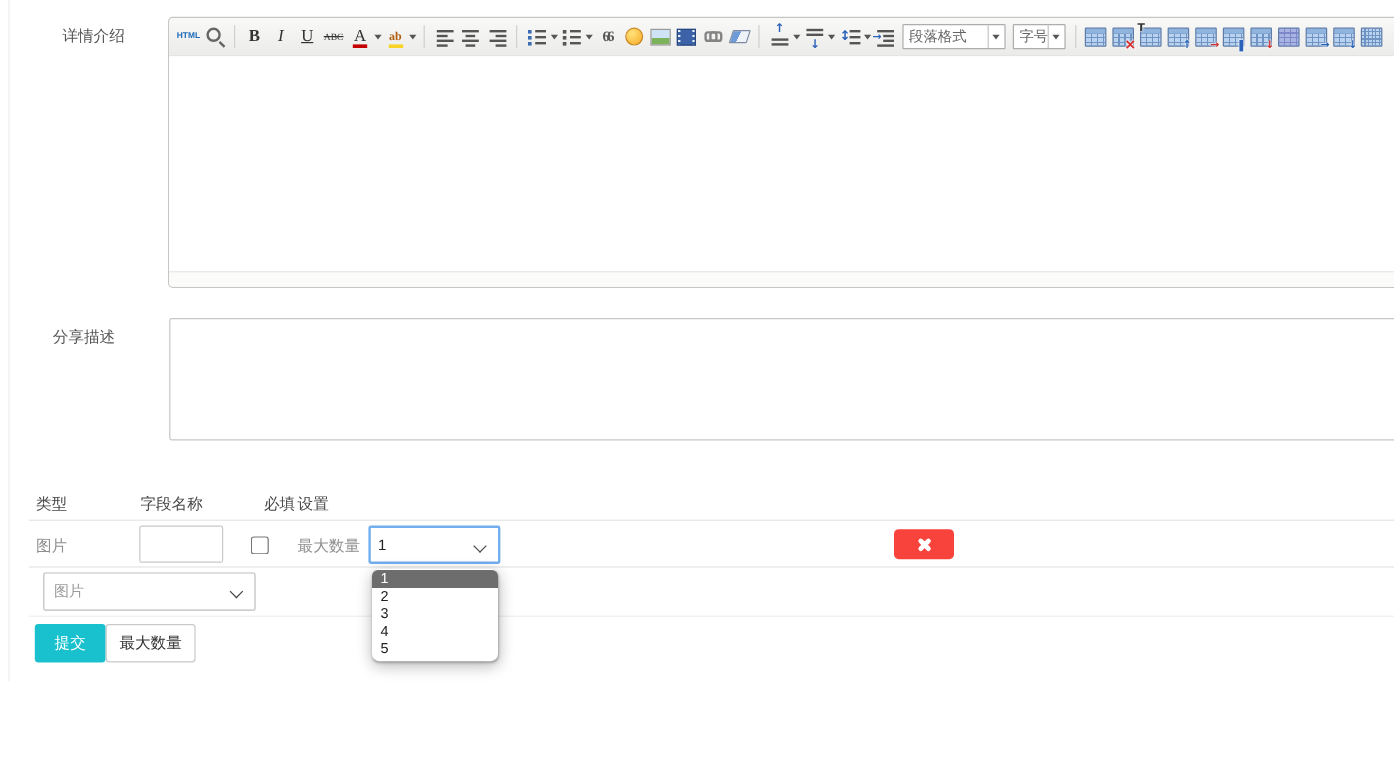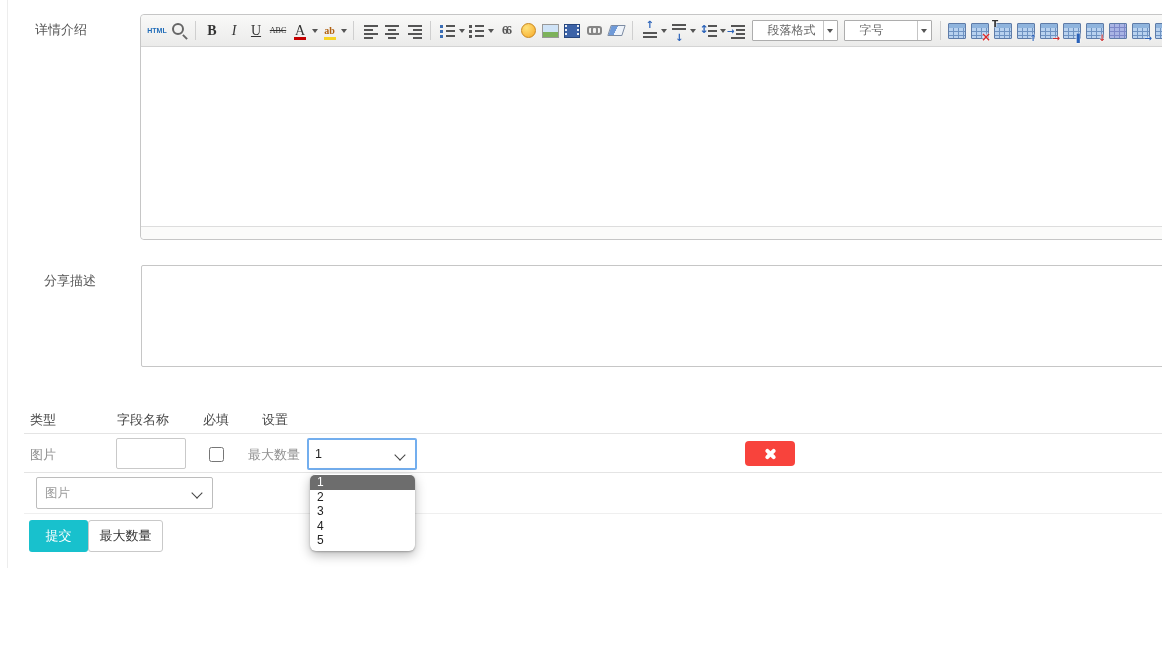--- a/index.html
+++ b/index.html
@@ -1,21 +1,21 @@
 <!DOCTYPE html>
 <html><head>
 <meta charset="utf-8">
 <style>
   html,body{margin:0;padding:0;background:#fff;font-family:"Liberation Sans","DejaVu Sans",sans-serif;}
   .root{position:relative;width:1162px;height:648px;background:#fff;overflow:hidden;}
 
   .vrule{position:absolute;left:7px;top:0;width:1px;height:568px;background:#ededed;}
 
   .lbl{position:absolute;font-size:13px;color:#565656;}
-  .lbl-detail{left:35px;top:21px;font-family:Liberation Serif, serif;}
+  .lbl-detail{left:52px;top:21px;font-family:Liberation Serif, serif;}
   .lbl-share{left:44px;top:272px;}
 
   
   .editor{position:absolute;left:140px;top:14px;width:1040px;height:226px;border:1px solid #c6c6c6;border-radius:4px;background:#fff;box-sizing:border-box;display:flex;flex-direction:column;}
   .tb{height:31px;min-height:31px;background:linear-gradient(#f9f9f8,#ebebea);border-bottom:1px solid #d4d4d4;display:flex;align-items:center;padding:0 5px;border-radius:4px 4px 0 0;overflow:hidden;white-space:nowrap;}
   .edit-area{flex:1;background:#fff;}
   .statusbar{height:12px;border-top:1px solid #ddd;background:#fbfbfa;border-radius:0 0 4px 4px;}
 
   .sep{width:1px;height:19px;background:#cfcfcf;margin:0 5px;flex:none;}
   .ico{width:21px;min-width:21px;height:24px;display:inline-flex;align-items:center;justify-content:center;font-family:"Liberation Serif","DejaVu Serif",serif;font-size:14px;color:#333;position:relative;margin:0 .5px;border-radius:2px;cursor:pointer;flex:none;}
@@ -63,31 +63,31 @@
   .m-up::after{content:"↑";color:#2a62b9;}
   .m-right-red::after{content:"→";color:#cf2f2f;}
   .m-col::after{content:"▌";color:#2a62b9;font-size:8px;}
   .m-fork-red::after{content:"↓";color:#cf2f2f;}
   .m-purple{background-color:#a9b4e4;background-image:repeating-linear-gradient(to right,transparent 0 4px,#7d88c9 4px 5px),repeating-linear-gradient(to bottom,transparent 0 3px,#7d88c9 3px 4px);background-size:100% 100%;}
   .m-right-blue::after{content:"→";color:#2a62b9;}
   .m-down-blue::after{content:"↓";color:#2a62b9;}
   .m-dense{background-image:repeating-linear-gradient(to right,transparent 0 2px,#6f93c2 2px 3px),repeating-linear-gradient(to bottom,transparent 0 2px,#6f93c2 2px 3px);background-size:100% 100%;}
 
   .tb-select{height:21px;background:#fff;border:1px solid #adadad;display:inline-flex;align-items:center;margin:0 3px;font-size:12px;color:#666;position:relative;border-radius:1px;box-sizing:border-box;flex:none;cursor:pointer;}
-  .tb-select-txt{flex:1;padding-left:15px;overflow:hidden;white-space:nowrap;}
+  .tb-select-txt{flex:1;padding-left:5px;overflow:hidden;white-space:nowrap;}
   .tb-select-caret{width:13px;height:100%;border-left:1px solid #c5c5c5;display:flex;align-items:center;justify-content:center;}
   .tb-select-caret::after{content:"";border:3px solid transparent;border-top:4px solid #555;margin-top:4px;}
 
   
   .share-ta{position:absolute;left:141px;top:265px;width:1030px;height:102px;border:1px solid #c6c6c6;box-sizing:border-box;resize:none;border-radius:2px;font:13px "Liberation Sans",sans-serif;padding:6px;outline:none;}
   .note{position:absolute;left:140px;top:370px;font-size:12px;color:#9c9c9c;}
 
   
   .th{position:absolute;top:411px;font-size:13px;color:#474747;}
-  .th-0{left:30px;} .th-1{left:117px;} .th-2{left:203px;text-align:center;} .th-3{left:262px;}
+  .th-0{left:30px;} .th-1{left:117px;} .th-2{left:220px;text-align:center;} .th-3{left:248px;}
   .hr{position:absolute;left:24px;width:1138px;height:1px;background:#e4e4e4;}
   .hr1{top:433px;} .hr2{top:472px;} .hr3{top:513px;background:#efefef;}
 
   .row-type{position:absolute;left:30px;top:446px;font-size:13px;color:#8f8f8f;}
   .fname-input{position:absolute;left:116px;top:438px;width:70px;height:31px;border:1px solid #c9c9c9;box-sizing:border-box;border-radius:2px;font:13px "Liberation Sans",sans-serif;padding:0 5px;outline:none;}
   .req-cb{position:absolute;left:209px;top:447px;width:15px;height:15px;margin:0;}
   .set-lbl{position:absolute;left:248px;top:446px;font-size:13px;color:#8f8f8f;}
 
   .sel{position:absolute;background:#fff;display:flex;align-items:center;font-size:12.5px;box-sizing:border-box;cursor:pointer;}
   .sel-max{left:307px;top:438px;width:110px;height:32px;border:2px solid #73aeee;border-radius:2px;padding-left:6px;color:#222;}
@@ -140,21 +140,21 @@
         <span class="ico i-remove-format"></span>
         <span class="sep"></span>
         <span class="ico i-paragraph-space-top caret"></span>
         <span class="ico i-paragraph-space-bottom caret"></span>
         <span class="ico i-line-height caret"></span>
         <span class="ico i-indent"></span>
         <div class="tb-select" style="width: 86px;">
           <span class="tb-select-txt">段落格式</span>
           <span class="tb-select-caret"></span>
         </div>
-        <div class="tb-select" style="width: 88px;">
+        <div class="tb-select" style="width: 44px;">
           <span class="tb-select-txt">字号</span>
           <span class="tb-select-caret"></span>
         </div>
         <span class="sep"></span>
         <span class="ico i-insert-table i-tbl"></span>
         <span class="ico i-delete-table i-tbl m-delx"></span>
         <span class="ico i-table-cell-props i-tbl m-t"></span>
         <span class="ico i-split-cells i-tbl m-up"></span>
         <span class="ico i-insert-row-left i-tbl m-right-red"></span>
         <span class="ico i-insert-col i-tbl m-col"></span>

